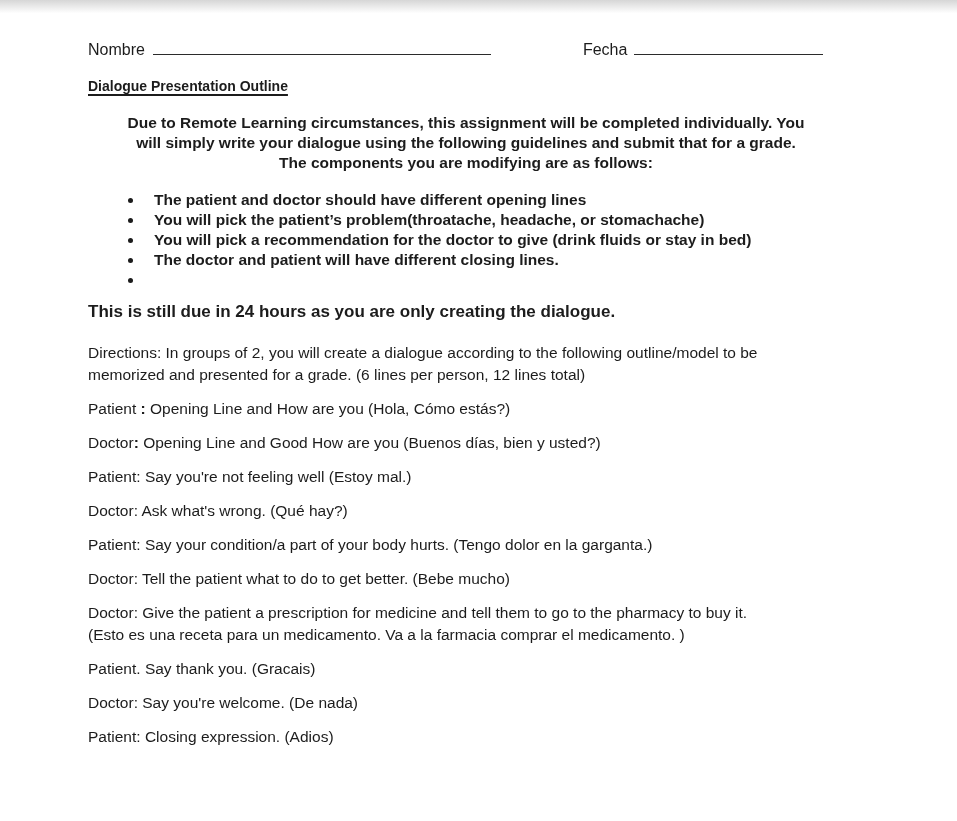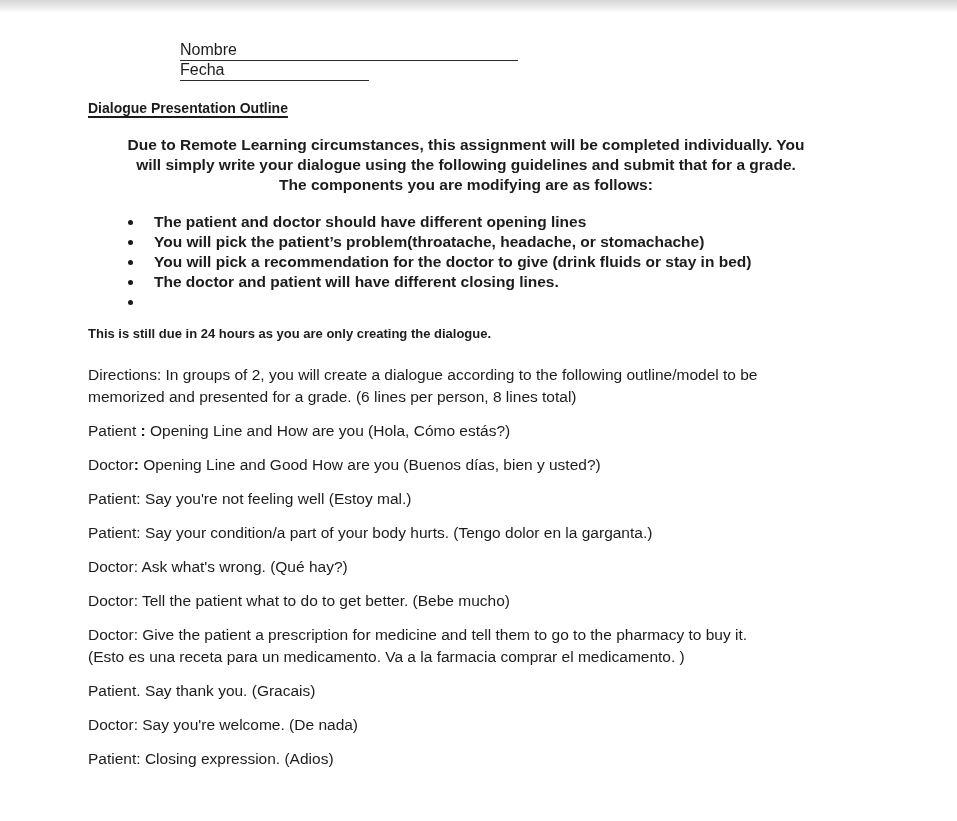--- a/index.html
+++ b/index.html
@@ -23,21 +23,20 @@
     margin-left: 88px;
     padding-top: 28px;
     width: 756px;
   }
   
   .name-row {
     display: flex;
     align-items: baseline;
     font-size: 16px;
     margin: 0 0 19px 0;
-    flex-direction: column;
   }
   .blank {
     display: inline-block;
     border-bottom: 1.5px solid #2b2b2b;
     height: 1px;
   }
   .blank-name { width: 338px; margin-left: 8px; }
   .fecha-label { margin-left: 92px; }
   .blank-fecha { width: 189px; margin-left: 7px; }
 
@@ -62,21 +61,21 @@
     padding-left: 44px;
     font-size: 15.5px;
     font-weight: 700;
     line-height: 20px;
   }
   .bullets li {
     padding-left: 10px;
     min-height: 20px;
   }
   .due-note {
-    font-size: 13px;
+    font-size: 17px;
     font-weight: 700;
     margin: 6px 0 0 0;
     line-height: 20px;
   }
   .directions {
     font-size: 15.5px;
     line-height: 22px;
     white-space: pre-line;
     margin: 20px 0 12px 0;
   }
@@ -113,36 +112,36 @@
       <li>The patient and doctor should have different opening lines</li>
       <li>You will pick the patient’s problem(throatache, headache, or stomachache)</li>
       <li>You will pick a recommendation for the doctor to give (drink fluids or stay in bed)</li>
       <li>The doctor and patient will have different closing lines.</li>
       <li></li>
     </ul>
 
     <p class="due-note">This is still due in 24 hours as you are only creating the dialogue.</p>
 
     <p class="directions">Directions: In groups of 2, you will create a dialogue according to the following outline/model to be
-memorized and presented for a grade. (6 lines per person, 8 lines total)</p>
+memorized and presented for a grade. (6 lines per person, 12 lines total)</p>
 
     <p class="line"><span class="speaker">Patient</span><span class="sep-bold"> :</span>
       <span class="text">Opening Line and How are you (Hola, Cómo estás?)</span></p>
 
     <p class="line"><span class="speaker">Doctor</span><span class="sep-bold">:</span>
       <span class="text">Opening Line and Good How are you (Buenos días, bien y usted?)</span></p>
 
     <p class="line"><span class="speaker">Patient</span><span>:</span>
       <span class="text">Say you're not feeling well (Estoy mal.)</span></p>
 
+    <p class="line"><span class="speaker">Doctor</span><span>:</span>
+      <span class="text">Ask what's wrong. (Qué hay?)</span></p>
+
     <p class="line"><span class="speaker">Patient</span><span>:</span>
       <span class="text">Say your condition/a part of your body hurts. (Tengo dolor en la garganta.)</span></p>
-
-    <p class="line"><span class="speaker">Doctor</span><span>:</span>
-      <span class="text">Ask what's wrong. (Qué hay?)</span></p>
 
     <p class="line"><span class="speaker">Doctor</span><span>:</span>
       <span class="text">Tell the patient what to do to get better. (Bebe mucho)</span></p>
 
 
     <p class="line"><span class="speaker">Doctor</span><span>:</span>
       <span class="text">Give the patient a prescription for medicine and tell them to go to the pharmacy to buy it.
 (Esto es una receta para un medicamento. Va a la farmacia comprar el medicamento. )</span></p>
 
     <p class="line"><span class="speaker">Patient</span><span>.</span>

